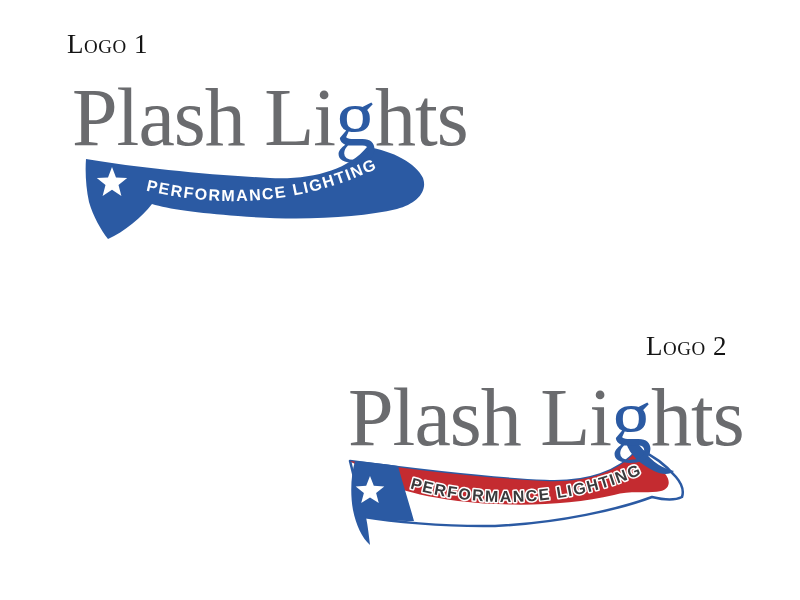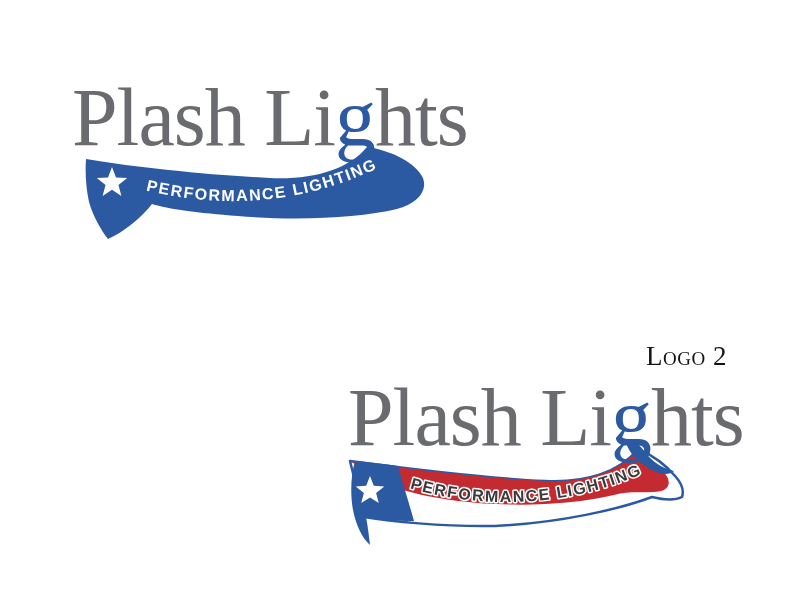--- a/index.html
+++ b/index.html
@@ -15,21 +15,21 @@
     position: absolute;
     font-family: "Liberation Serif", serif;
     font-variant: small-caps;
     font-size: 27px;
     line-height: 1;
     color: #141414;
     letter-spacing: 0.5px;
     white-space: nowrap;
   }
   .caption-1 { left: 67px; top: 31px; }
-  .caption-2 { left: 646px; top: 343px; text-align: right; }
+  .caption-2 { left: 646px; top: 333px; text-align: right; }
   svg.logo { position: absolute; overflow: visible; }
   .logo-1 { left: 60px; top: 85px; }
   .logo-2 { left: 330px; top: 385px; }
   .wordmark {
     font-family: "Liberation Serif", serif;
     font-size: 82px;
     letter-spacing: -1px;
   }
   .wm-gray { fill: #6A6B6E; }
   .wm-blue { fill: #2B5AA3; }
@@ -50,20 +50,21 @@
   .ribbon-blue { fill: #2B5AA3; }
   .ribbon-red { fill: #C42B30; }
   .ribbon-white-base { fill: #ffffff; stroke: #2B5AA3; stroke-width: 2.5; stroke-linejoin: round; }
   .star { fill: #ffffff; }
 </style>
 </head>
 <body>
 
 <div class="canvas">
 
+  <div class="caption caption-1">Logo 1</div>
 
   <svg class="logo logo-1" width="440" height="175" viewBox="0 0 440 175">
 
     <path class="ribbon-blue" d="M 26,74
              C 80,83 150,90 210,93
              C 252,95 288,85 307,62
              C 333,66 356,78 363,93
              C 368,107 356,119 337,124
              C 298,133 238,136 178,131
              C 138,128 108,124 92,119

